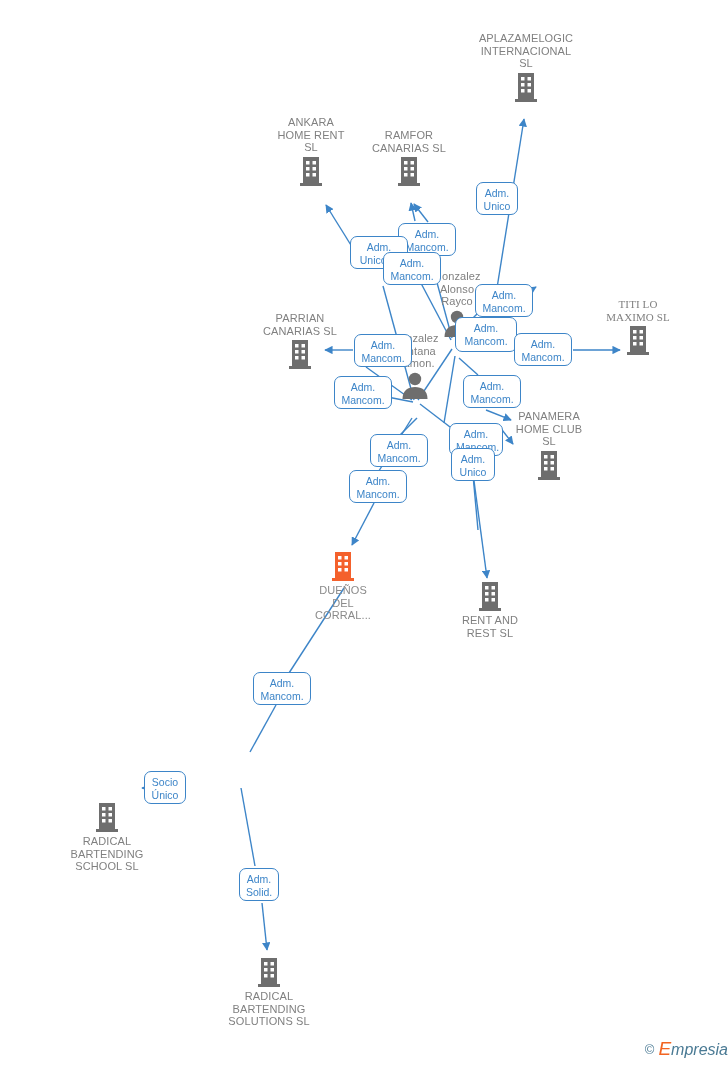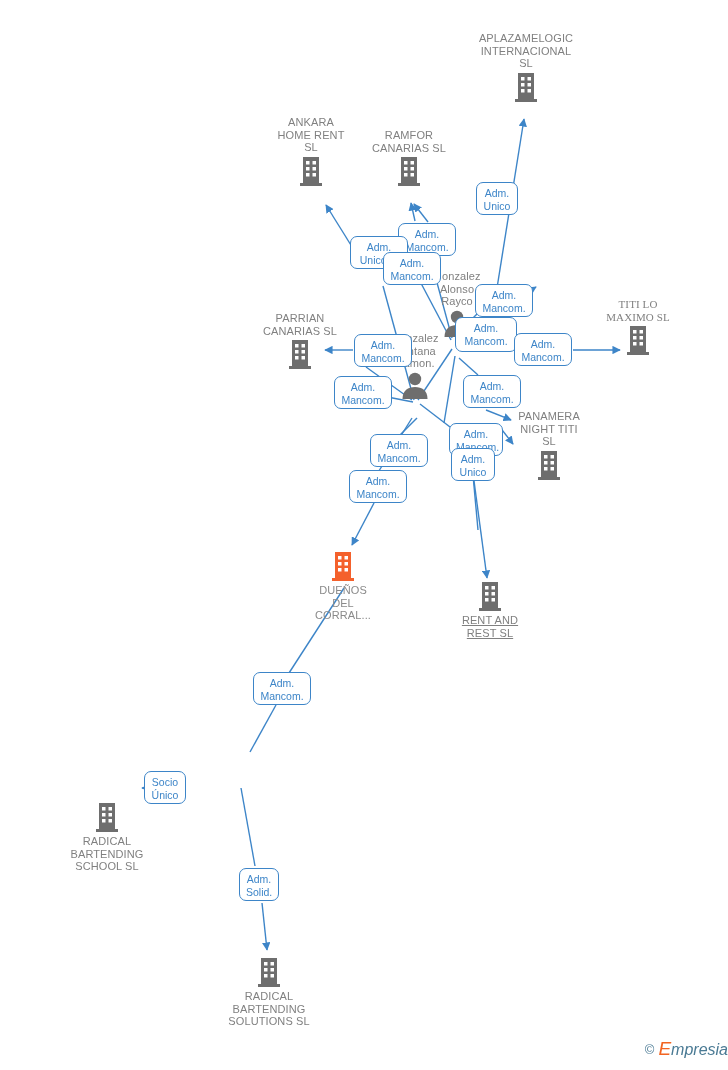--- a/index.html
+++ b/index.html
@@ -250,41 +250,41 @@
             <rect x="16.5" y="12" width="3.5" height="3.5"></rect>
         <rect x="10" y="18" width="3.5" height="3.5"></rect>
             <rect x="16.5" y="18" width="3.5" height="3.5"></rect>
       </g>
         </svg>
     </span>
   </div>
 
   <div class="node above" style="left:541px; top:410px;">
     <span class="label">PANAMERA
-NIGHT TITI
+HOME CLUB
 SL</span>
     <span class="glyph">
       <svg width="30" height="32" viewBox="0 0 30 32">
           <g fill="#6e6e6e">
         <rect x="7" y="2" width="16" height="26"></rect>
             <rect x="4" y="28" width="22" height="3"></rect>
       </g>
           <g fill="#ffffff">
         <rect x="10" y="6" width="3.5" height="3.5"></rect>
             <rect x="16.5" y="6" width="3.5" height="3.5"></rect>
         <rect x="10" y="12" width="3.5" height="3.5"></rect>
             <rect x="16.5" y="12" width="3.5" height="3.5"></rect>
         <rect x="10" y="18" width="3.5" height="3.5"></rect>
             <rect x="16.5" y="18" width="3.5" height="3.5"></rect>
       </g>
         </svg>
     </span>
   </div>
 
-  <div class="node below" style="left:482px; top:580px;text-decoration:underline;">
+  <div class="node below" style="left:482px; top:580px;">
     <span class="glyph">
       <svg width="30" height="32" viewBox="0 0 30 32">
           <g fill="#6e6e6e">
         <rect x="7" y="2" width="16" height="26"></rect>
             <rect x="4" y="28" width="22" height="3"></rect>
       </g>
           <g fill="#ffffff">
         <rect x="10" y="6" width="3.5" height="3.5"></rect>
             <rect x="16.5" y="6" width="3.5" height="3.5"></rect>
         <rect x="10" y="12" width="3.5" height="3.5"></rect>

